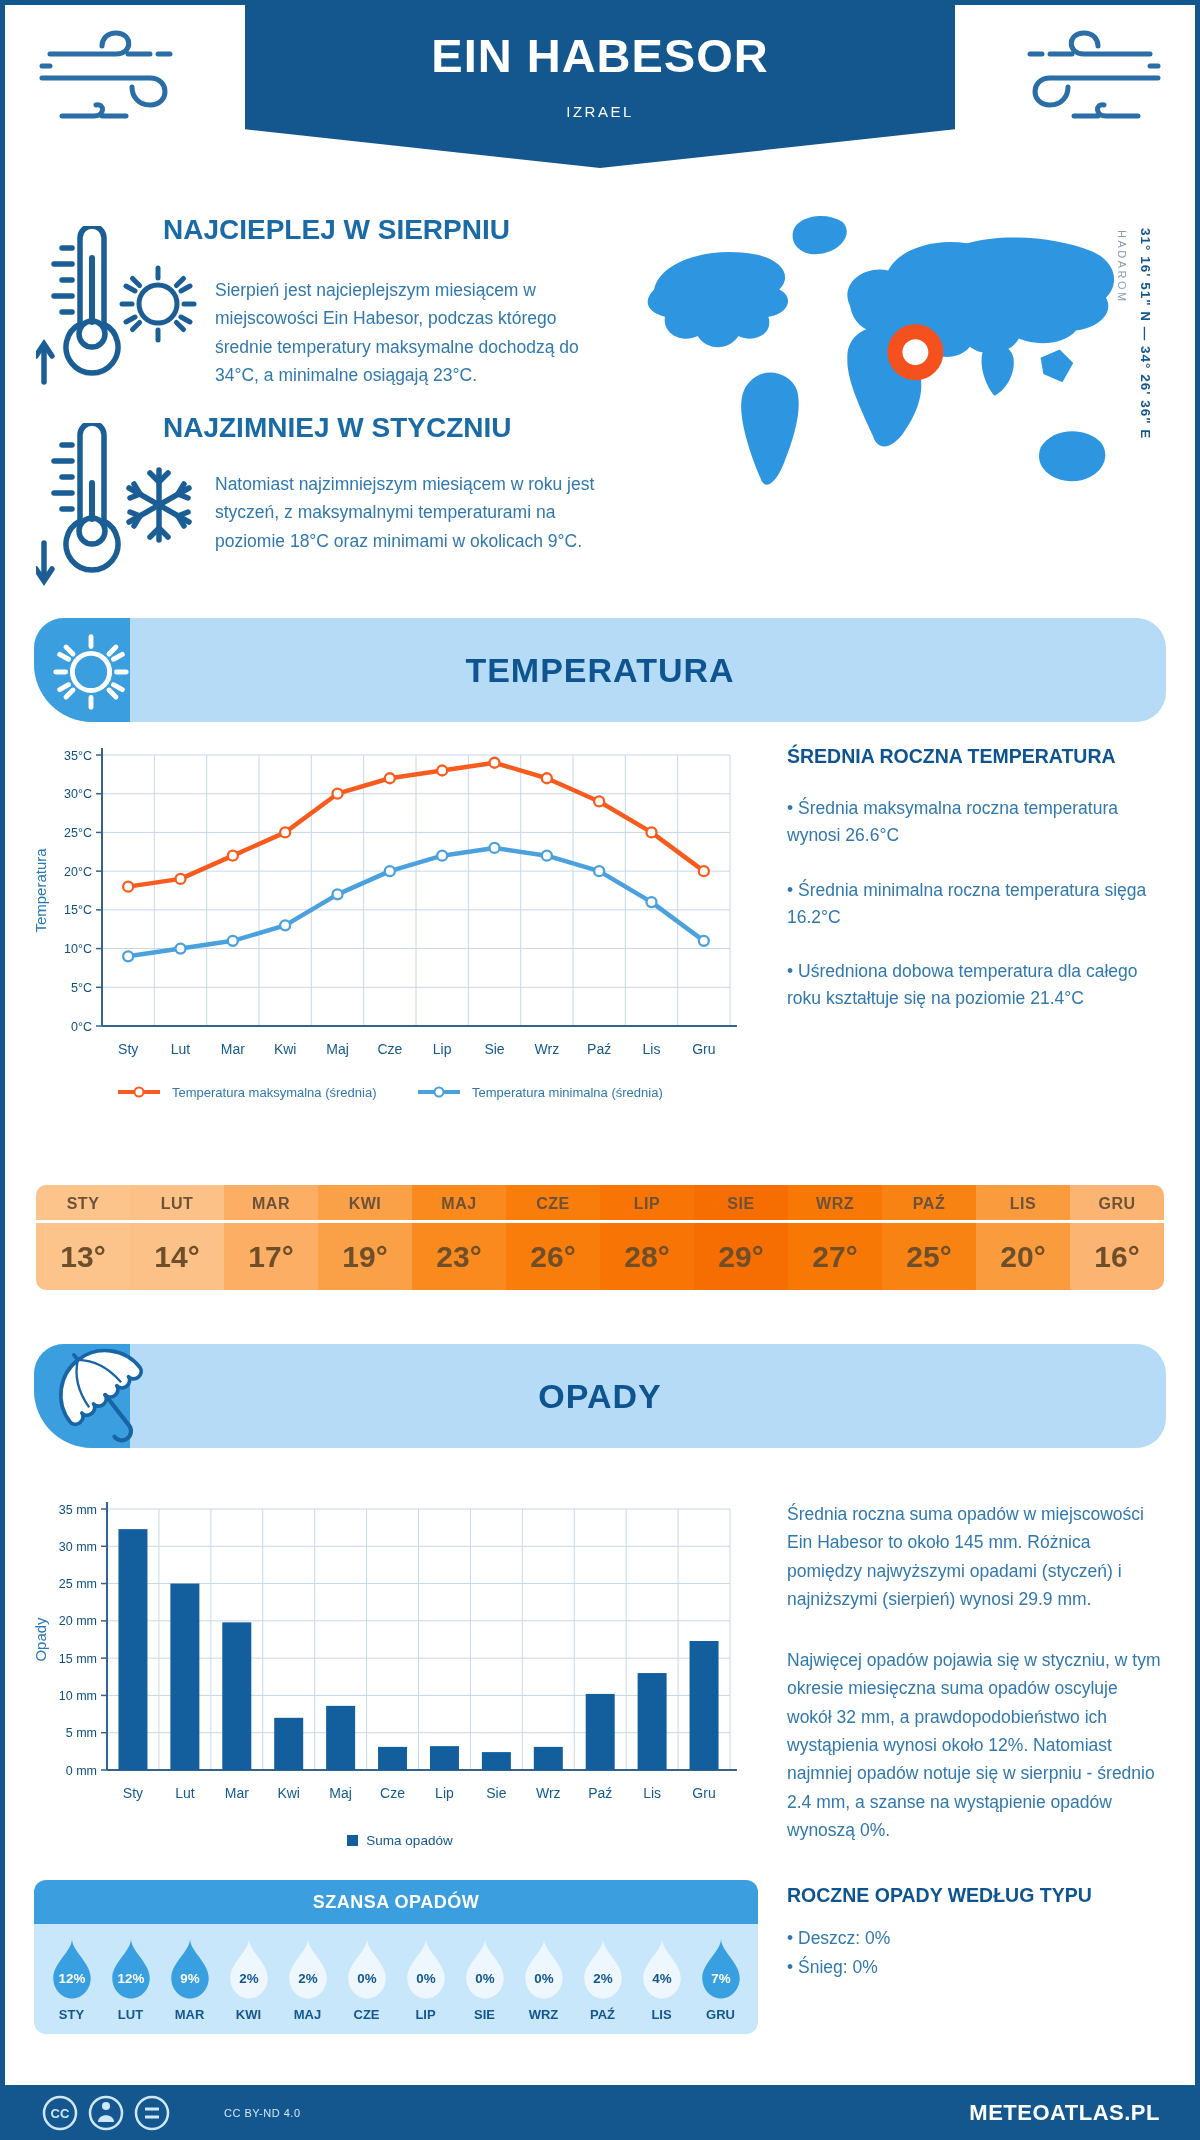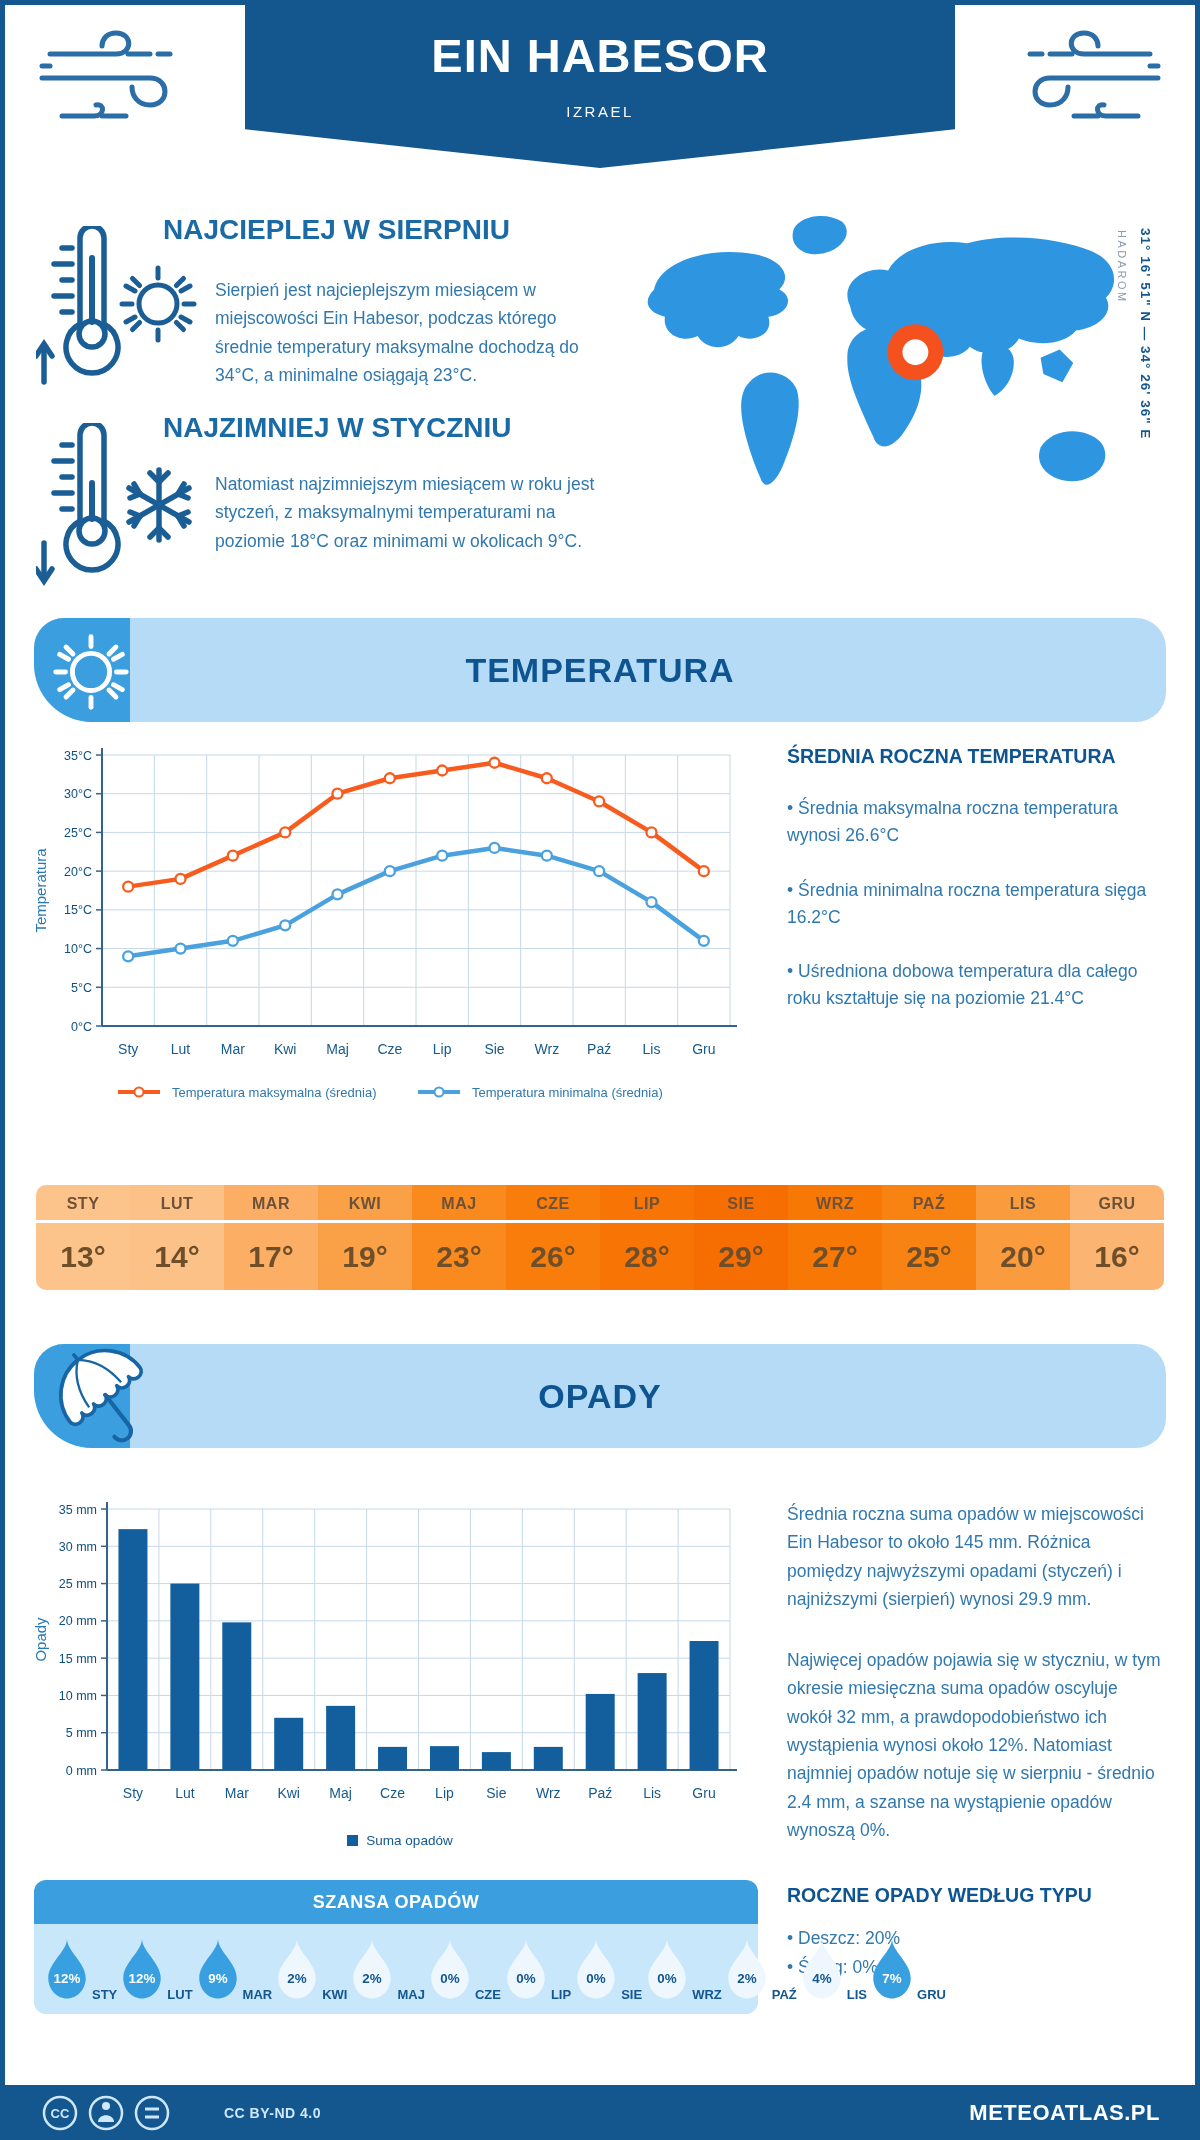--- a/index.html
+++ b/index.html
@@ -65,29 +65,29 @@
   .temp-col{flex:1;display:flex;flex-direction:column}
   .temp-col-month{height:35px;line-height:37px;text-align:center;font-size:16px;font-weight:bold;color:#6d5138;letter-spacing:.5px}
   .temp-col-sep{height:3px;background:#fff}
   .temp-col-value{flex:1;display:flex;align-items:center;justify-content:center;font-size:30px;font-weight:bold;color:#6f4e2a}
 
   
   .chance-box{position:absolute;left:34px;top:1880px;width:724px}
   .chance-header{height:44px;line-height:44px;background:#3b9fdf;border-radius:12px 12px 0 0;text-align:center;
     color:#fff;font-size:18px;font-weight:bold;letter-spacing:.5px}
   .chance-body{background:#c9e7fb;border-radius:0 0 12px 12px;display:flex;padding:12px 8px 12px}
-  .drop-cell{flex:1;display:flex;align-items:flex-end}
+  .drop-cell{flex:1;display:flex;flex-direction:column;align-items:center}
   .drop-svg{width:50px;height:66px}
   .drop-pct{font-size:15px;font-weight:bold}
   .drop-month{margin-top:5px;font-size:13px;font-weight:bold;color:#14578f}
 
   
   .footer{position:absolute;left:0;top:2085px;width:1200px;height:55px;background:#14578f;display:flex;
     align-items:center;padding:0 40px;z-index:70}
-  .footer-license{margin-left:14px;color:#cfe7fa;font-size:14px;font-weight:bold;letter-spacing:.5px}
+  .footer-license{margin-left:14px;color:#cfe7fa;font-size:11px;font-weight:normal;letter-spacing:.5px}
   .footer-site{margin-left:auto;color:#fff;font-size:22px;font-weight:bold;letter-spacing:.5px}
 </style>
 </head>
 <body>
 
 <div class="page">
   <div class="frame left"></div>
   <div class="frame right"></div>
   <div class="frame top"></div>
 
@@ -477,21 +477,21 @@
       </g>
     </svg>
   <div class="bar-legend">
     <span class="swatch" style="background: rgb(19, 95, 158);"></span><span>Suma opadów</span>
   </div>
 
   <div class="precip-p1">Średnia roczna suma opadów w miejscowości Ein Habesor to około 145 mm. Różnica pomiędzy najwyższymi opadami (styczeń) i najniższymi (sierpień) wynosi 29.9 mm.</div>
   <div class="precip-p2">Najwięcej opadów pojawia się w styczniu, w tym okresie miesięczna suma opadów oscyluje wokół 32 mm, a prawdopodobieństwo ich wystąpienia wynosi około 12%. Natomiast najmniej opadów notuje się w sierpniu - średnio 2.4 mm, a szanse na wystąpienie opadów wynoszą 0%.</div>
   <div class="types-heading">ROCZNE OPADY WEDŁUG TYPU</div>
   <div class="types-bullets">
-      <div class="bullet">• Deszcz: 20%</div>
+      <div class="bullet">• Deszcz: 0%</div>
       <div class="bullet">• Śnieg: 0%</div>
     </div>
 
   <div class="chance-box">
     <div class="chance-header">SZANSA OPADÓW</div>
     <div class="chance-body">
         <div class="drop-cell">
           <svg viewBox="0 0 56 74" class="drop-svg">
             <path d="M28 3 C28 17 7 30 7 47 C7 59.8 16.4 70 28 70 C39.6 70 49 59.8 49 47 C49 30 28 17 28 3 Z" fill="#389fe0"></path>
             <text x="28" y="53" text-anchor="middle" class="drop-pct" fill="#ffffff">12%</text>

